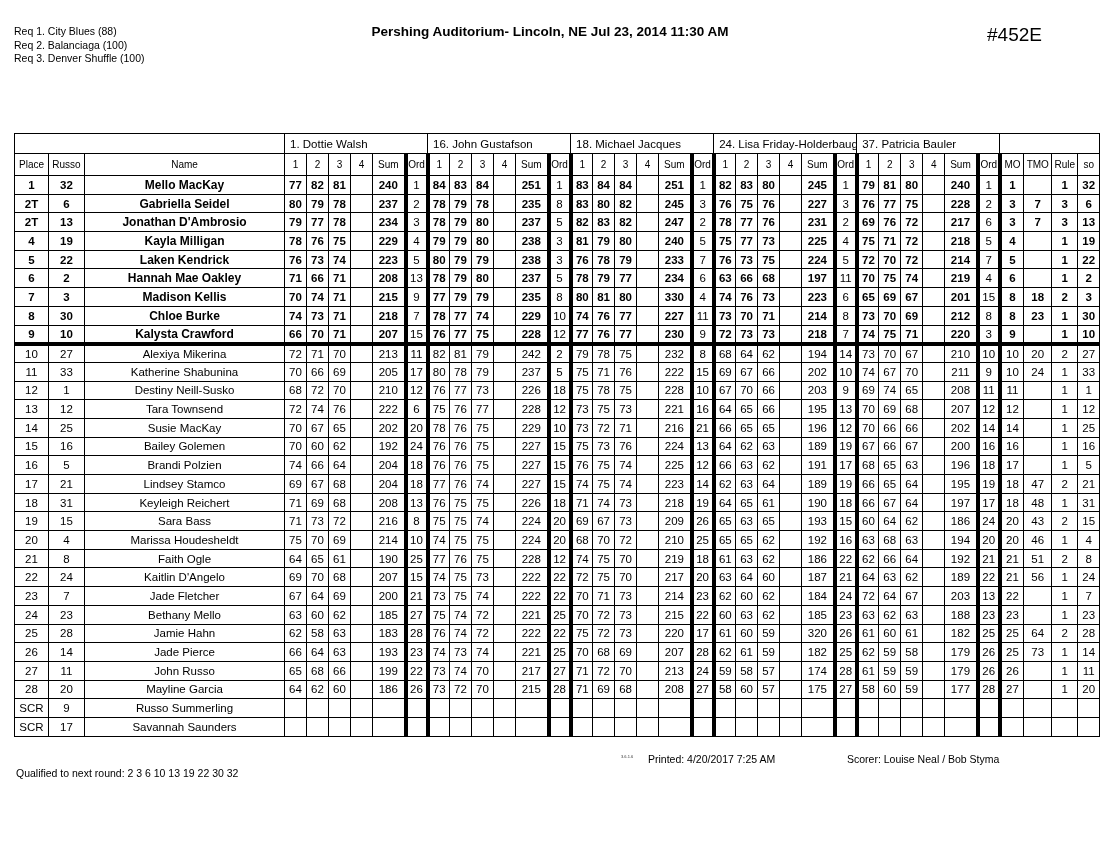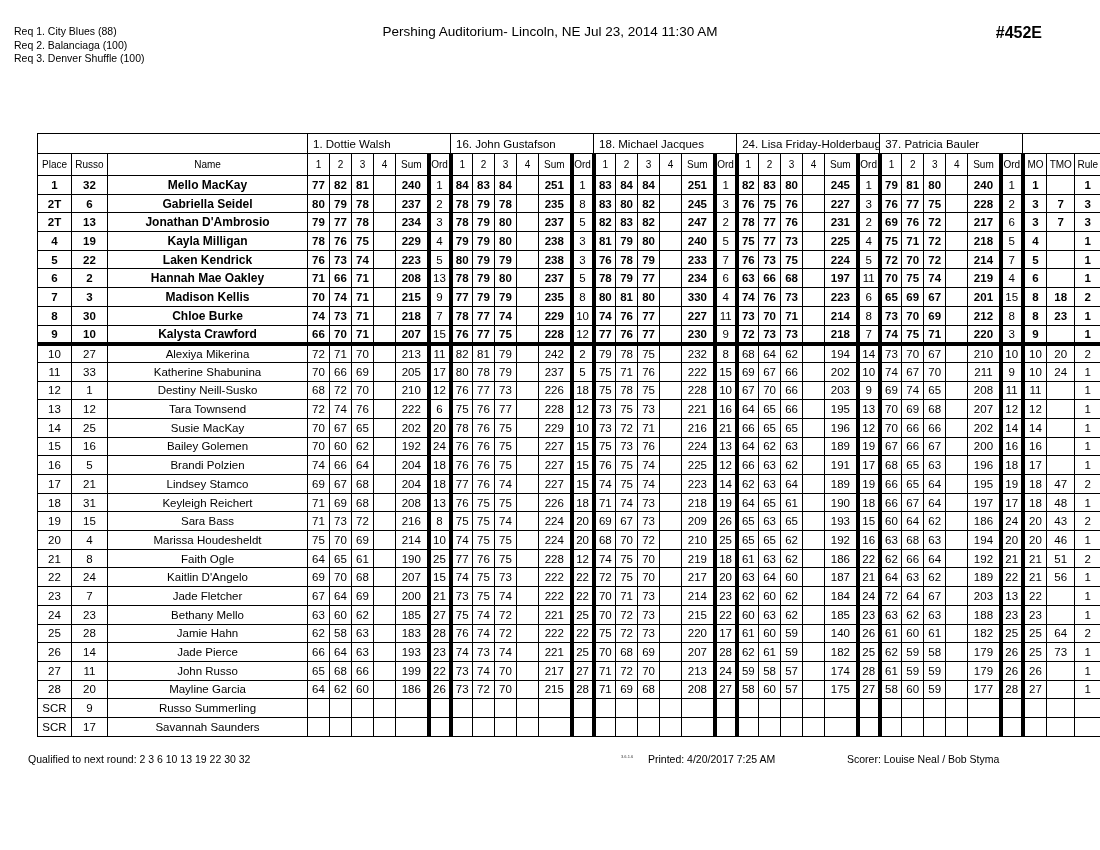--- a/index.html
+++ b/index.html
@@ -30,41 +30,40 @@
     position: absolute;
     left: 0; top: 22px;
     width: 1100px;
     text-align: center;
   }
   .t-main {
     font-size: 20px; font-weight: bold; letter-spacing: -0.2px;
     line-height: 24px;
   }
   .t-sub {
-    font-size: 13.5px; line-height: 19px; font-weight: normal;
+    font-size: 13.5px; line-height: 19px; font-weight: bold;
   }
   .t-event {
     font-size: 18px; font-weight: bold; line-height: 25px;
     margin-top: 2px;
   }
   .t-report {
     font-size: 14.5px; line-height: 22px;
   }
   .evt-num {
     position: absolute;
     right: 58px; top: 24px;
-    font-size: 16px; font-weight: bold;
+    font-size: 19px; font-weight: normal;
   }
 
   
   #table-wrap {
     position: absolute;
     left: 14px; top: 133px;
     width: 1029px;
-    margin-left: 23px;
   }
   table.grid {
     border-collapse: collapse;
     width: 1029px;
     table-layout: fixed;
     font-size: 11px;
   }
   table.grid td, table.grid th {
     border: 1px solid #000;
     padding: 0;
@@ -111,21 +110,21 @@
   tr.qual td.name { font-size: 12px; }
 
   
   .footer {
     position: absolute;
     left: 14px; top: 753px;
     width: 1029px;
     font-size: 10.5px;
     white-space: nowrap;
   }
-  .f-qual { position: absolute; left: 2px; top: 0; margin-left: 12px; }
+  .f-qual { position: absolute; left: 2px; top: 14px; }
   .f-tiny { position: absolute; left: 607px; top: 1px; font-size: 4px; color:#333; }
   .f-printed { position: absolute; left: 634px; top: 0; }
   .f-scorer { position: absolute; left: 833px; top: 0; }
 </style>
 </head>
 <body>
 
 <div id="page">
 
   <div class="req-block">
@@ -1184,21 +1183,21 @@
             <td class="score">75</td>
             <td class="score">72</td>
             <td class="score">73</td>
             <td class="score"></td>
             <td class="sum">220</td>
             <td class="ord tl tr">17</td>
             <td class="score">61</td>
             <td class="score">60</td>
             <td class="score">59</td>
             <td class="score"></td>
-            <td class="sum">140</td>
+            <td class="sum">320</td>
             <td class="ord tl tr">26</td>
             <td class="score">61</td>
             <td class="score">60</td>
             <td class="score">61</td>
             <td class="score"></td>
             <td class="sum">182</td>
             <td class="ord tl tr">25</td>
             <td class="tail">25</td>
             <td class="tail">64</td>
             <td class="tail">2</td>

